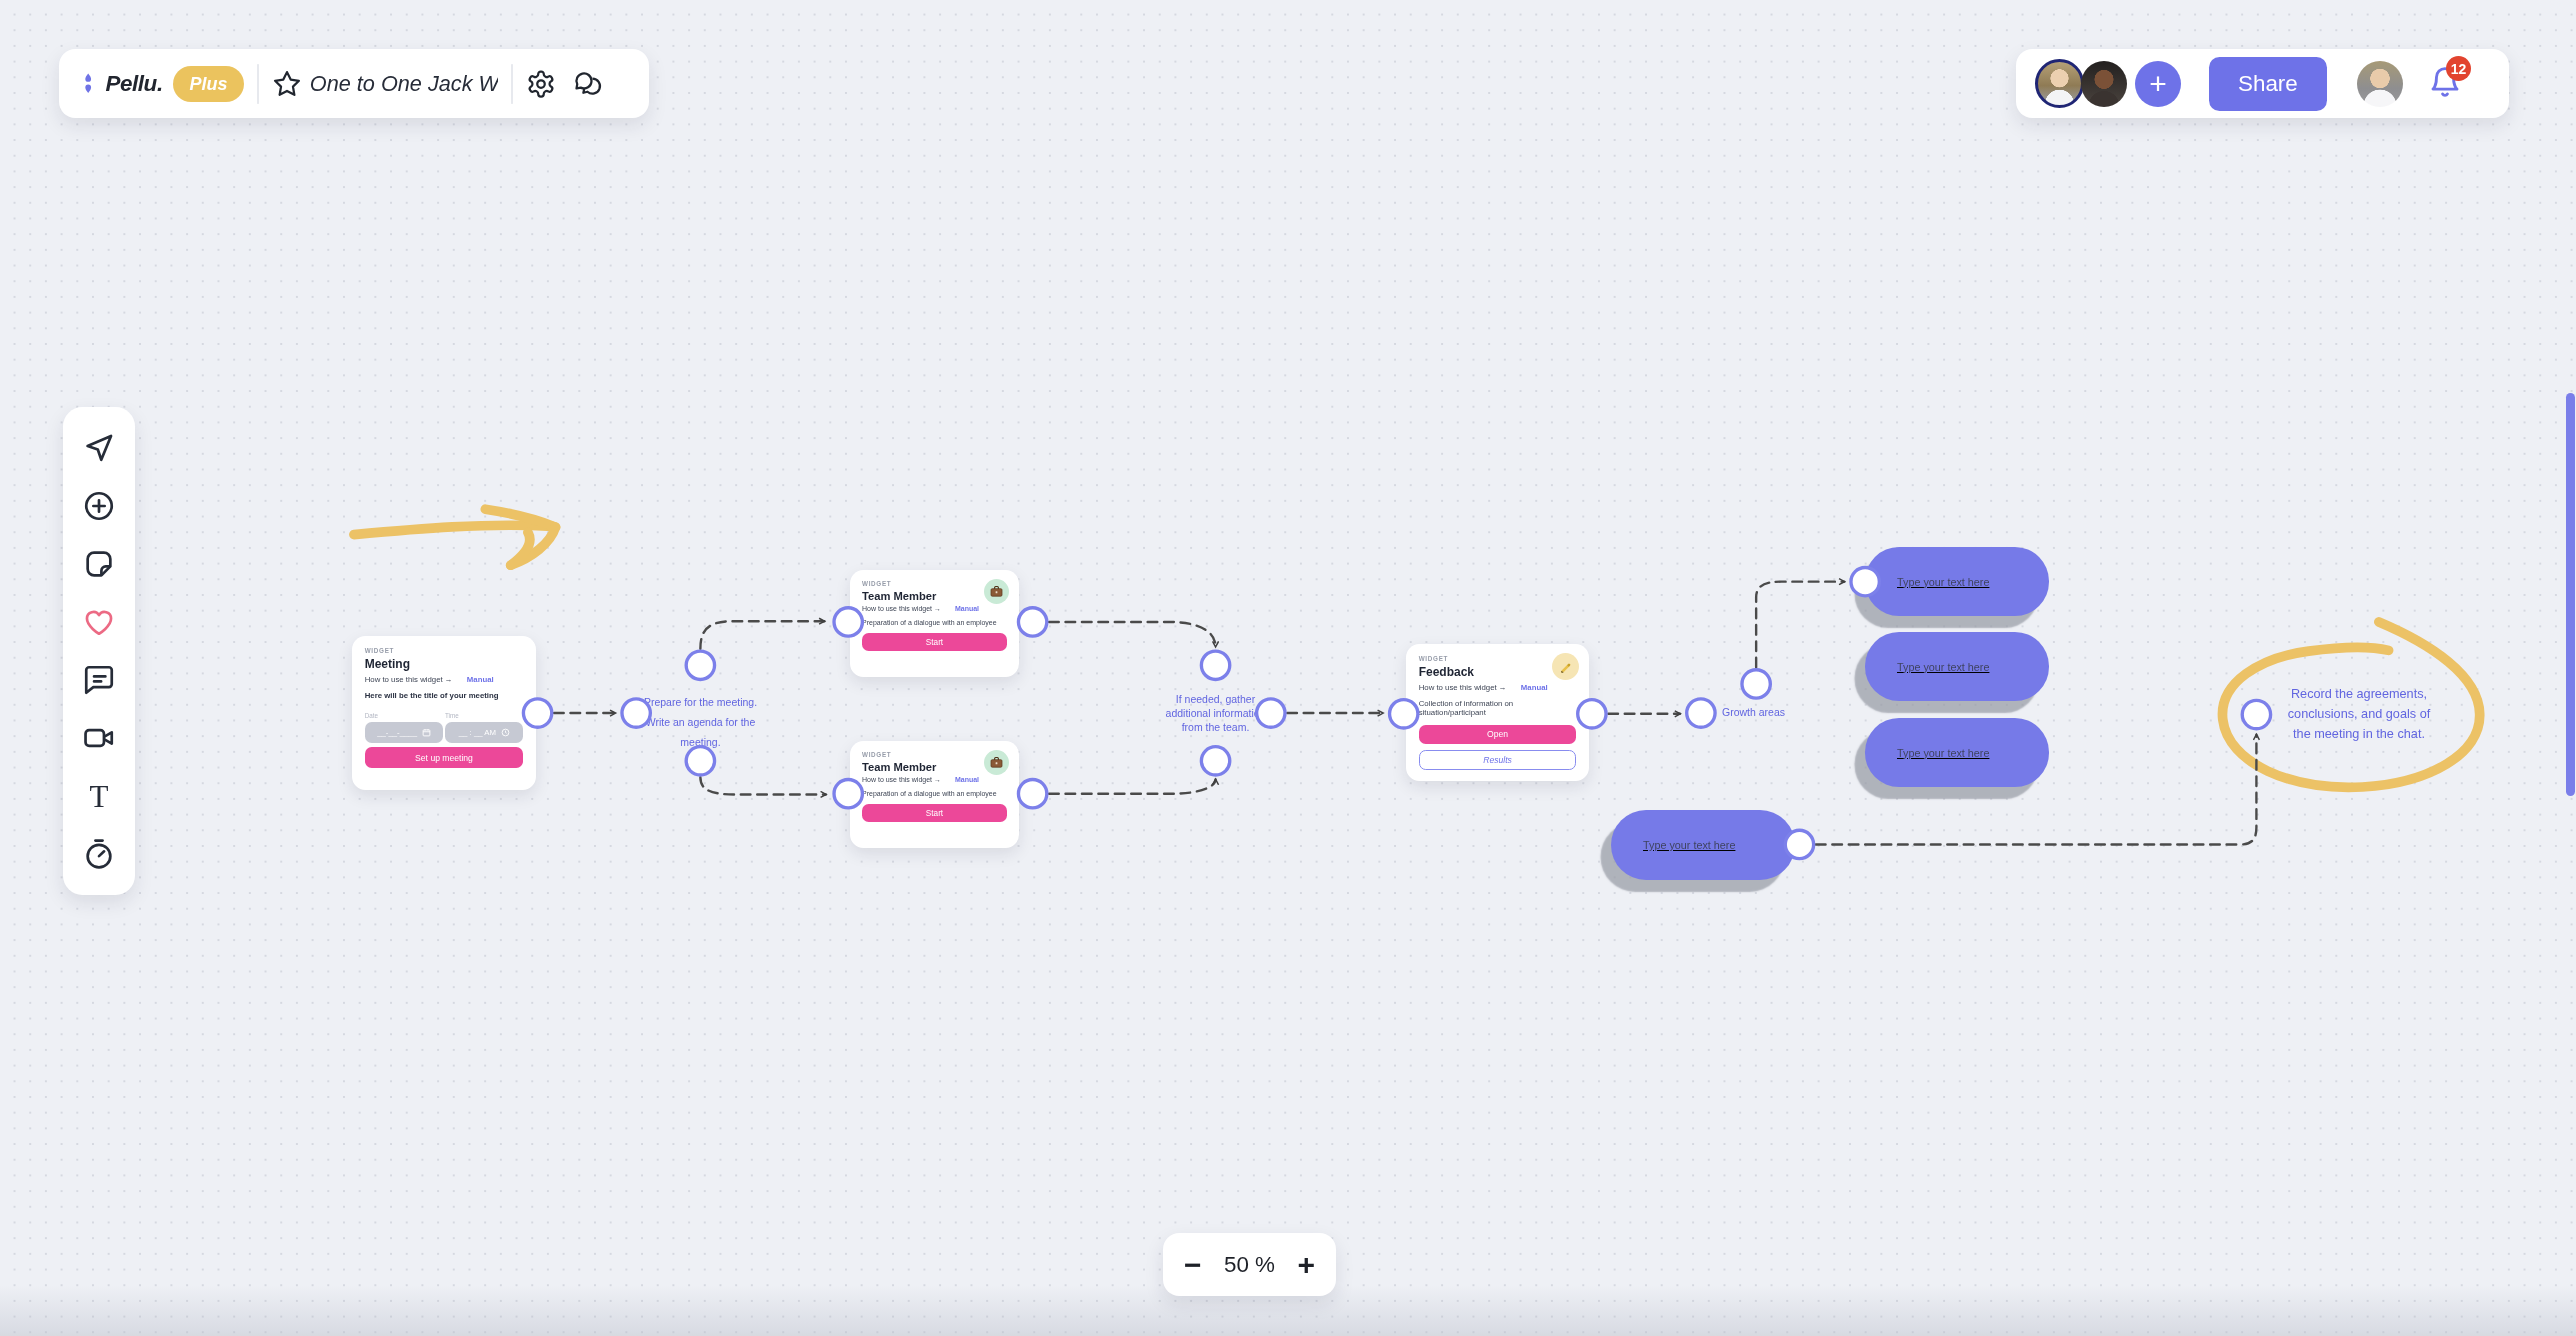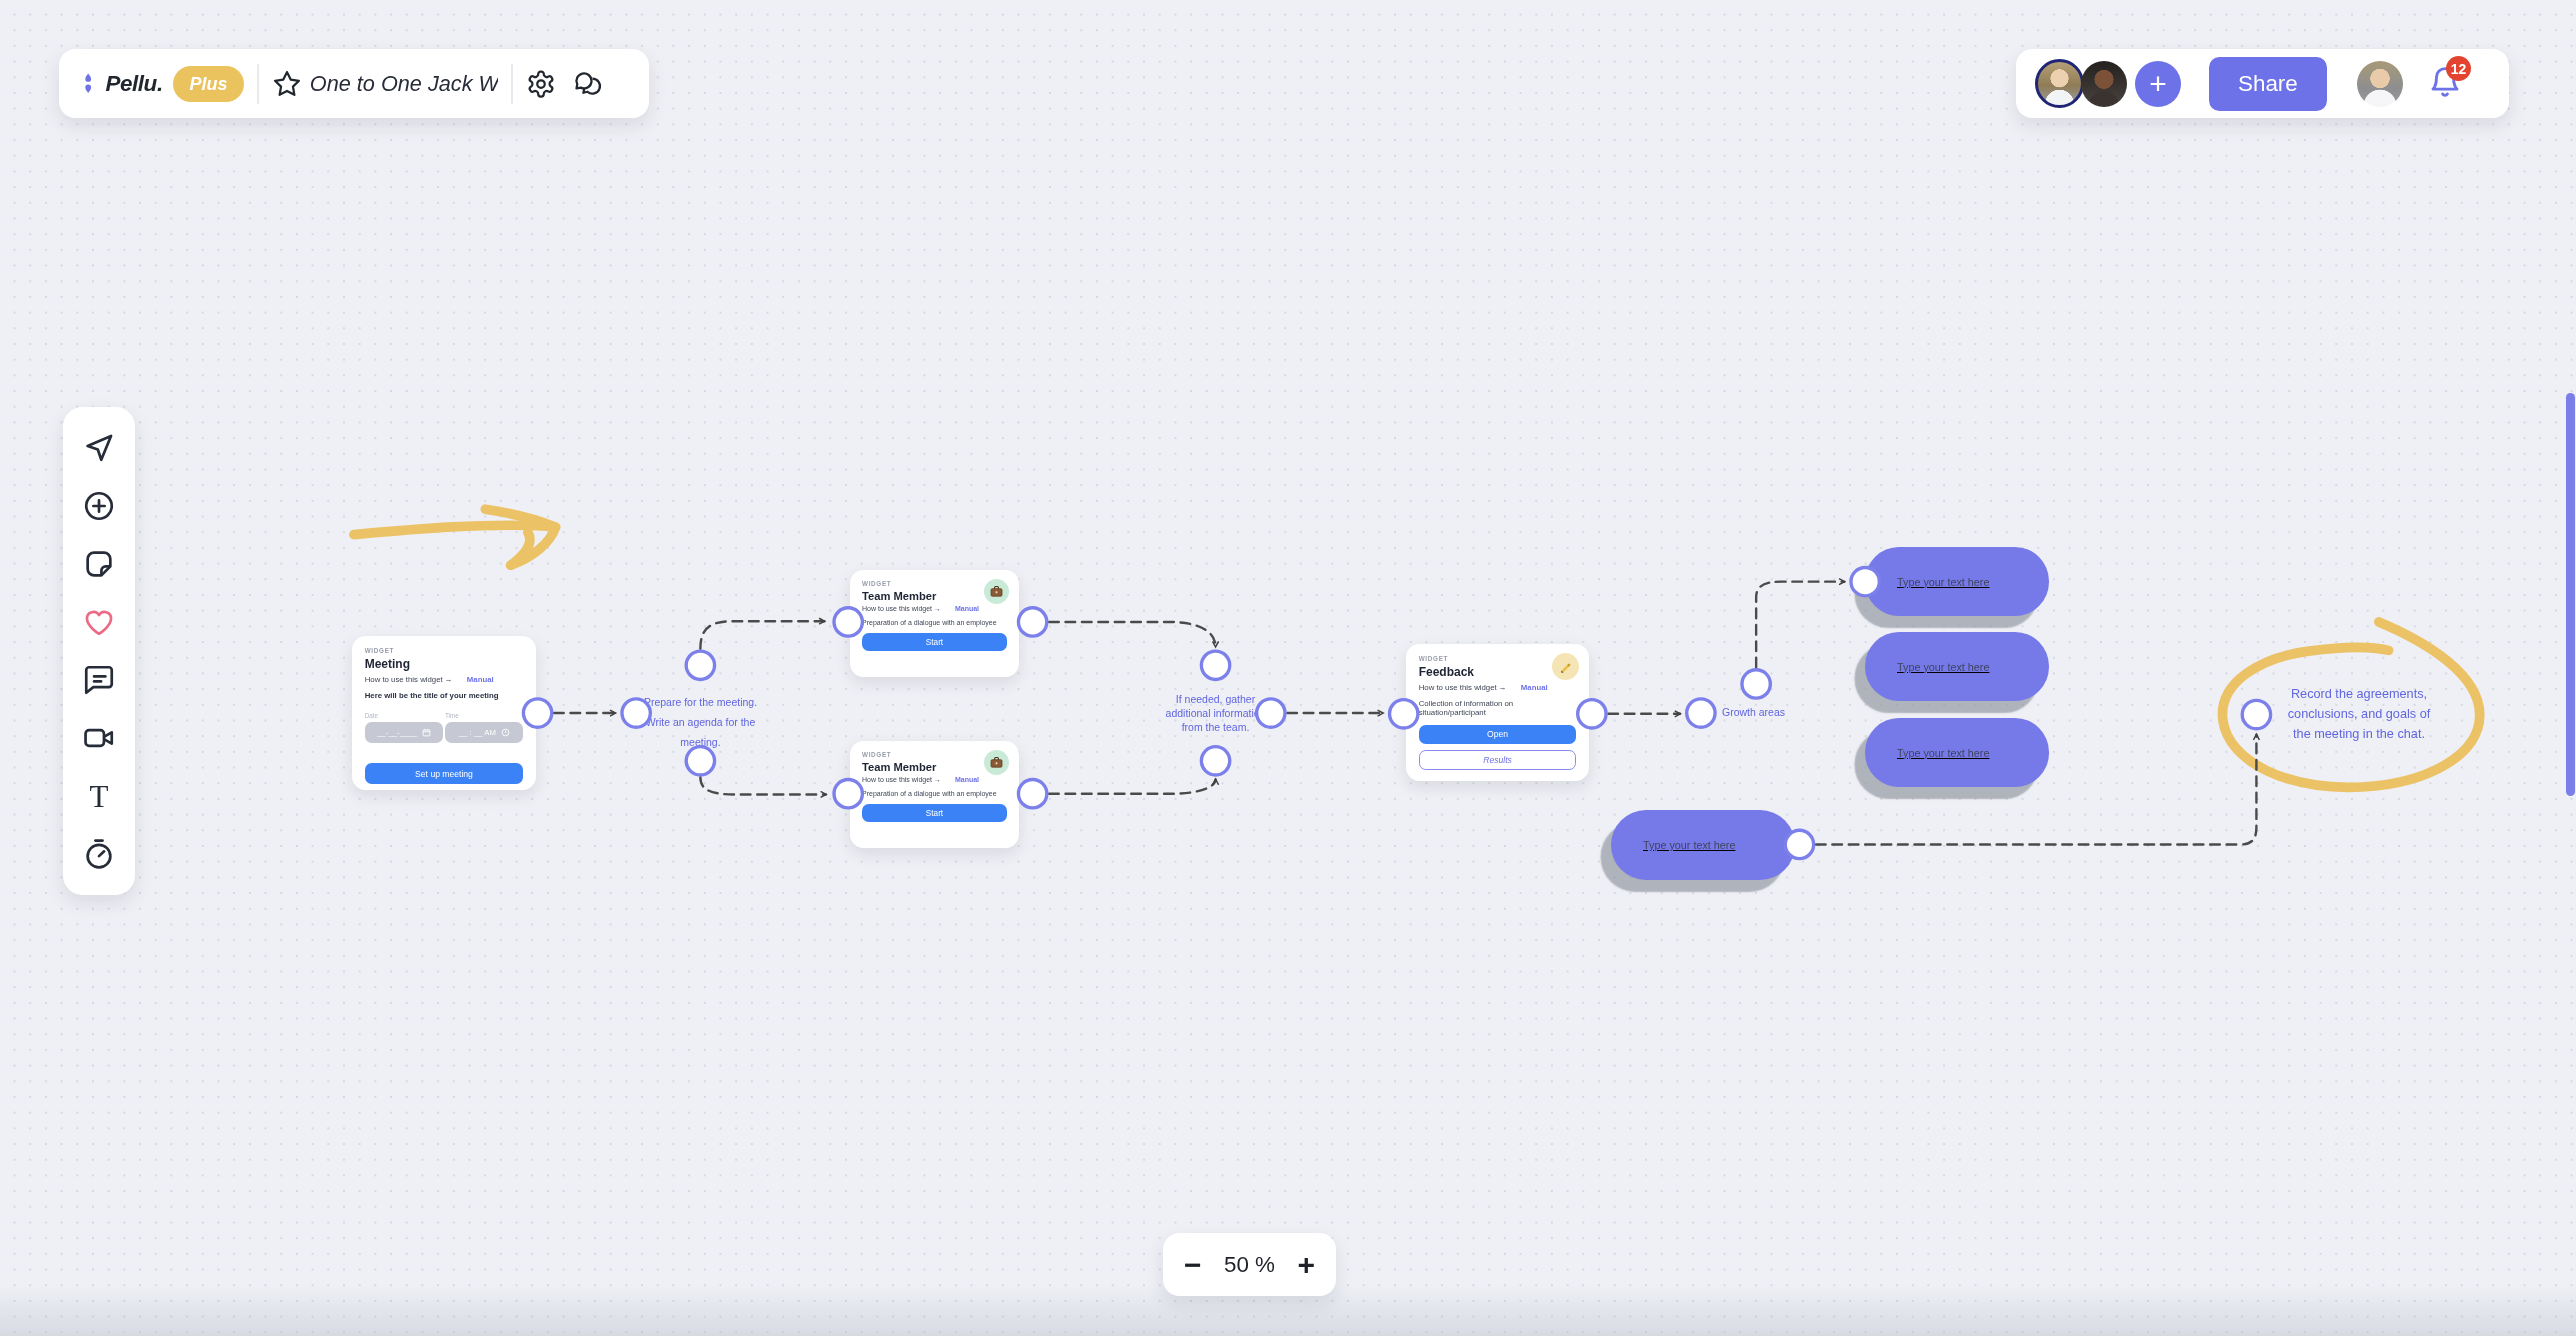--- a/index.html
+++ b/index.html
@@ -67,35 +67,35 @@
 
   
   .widget-card{position:absolute;background:#fff;border-radius:13.4px;box-shadow:0 6px 16.4px rgba(25,30,60,.10);
     box-sizing:border-box;z-index:3;}
   .w-kicker{font-size:6.3px;font-weight:bold;letter-spacing:0.7px;color:#969ca9;}
   .w-title{font-size:12px;font-weight:bold;color:#1e2433;margin-top:3px;}
   .w-usage{font-size:7.8px;color:#3e4555;margin-top:3.7px;}
   .w-usage .manual{color:#6e72e8;font-weight:bold;padding-left:12px;}
   .w-desc{font-size:7.8px;color:#3e4555;margin-top:6.7px;}
   .w-desc.strong{font-weight:bold;color:#2a3142;}
-  .w-btn{display:block;width:100%;border:none;border-radius:6.7px;background:#3b82f6;color:#fff;
+  .w-btn{display:block;width:100%;border:none;border-radius:6.7px;background:#ec4899;color:#fff;
     font-size:8.6px;font-family:"Liberation Sans",sans-serif;cursor:pointer;}
   .w-btn.outline{background:#fff;border:1.2px solid #888cef;color:#6e72e8;box-sizing:border-box;font-style:italic;}
   .emoji-circle{position:absolute;top:9px;right:9.7px;width:27px;height:27px;border-radius:50%;
     display:flex;align-items:center;justify-content:center;}
   .emoji-circle svg{width:15px;height:15px;}
 
   #meeting-card{left:352px;top:636px;width:184px;height:154px;padding:11.2px 12.7px;}
   .fields{display:flex;gap:2px;margin-top:12px;}
   .field{flex:1;}
   .field-label{font-size:6.3px;color:#b3b7c3;margin-bottom:3px;}
   .field-box{height:21.7px;border-radius:6.7px;background:#c6c9d3;color:#fff;display:flex;align-items:center;
     justify-content:center;gap:4.5px;font-size:7.8px;}
   .field-box svg{width:9px;height:9px;}
-  #meeting-cta{height:21px;margin-top:20px;}
+  #meeting-cta{height:21px;margin-top:4px;}
 
   .tm-card{left:850px;width:169px;height:107px;padding:9.7px 12px;}
   #tm-card-1{top:570px;}
   #tm-card-2{top:741px;}
   .tm-card .w-title{font-size:11.2px;}
   .tm-card .w-usage,.tm-card .w-desc{font-size:7px;}
   .tm-card .w-btn{height:18.7px;margin-top:6.7px;font-size:8.2px;}
   .tm-card .emoji-circle{background:#c9ead6;width:25.4px;height:25.4px;}
 
   #feedback-card{left:1406px;top:644px;width:183px;height:137px;padding:11.2px 12.7px;}

